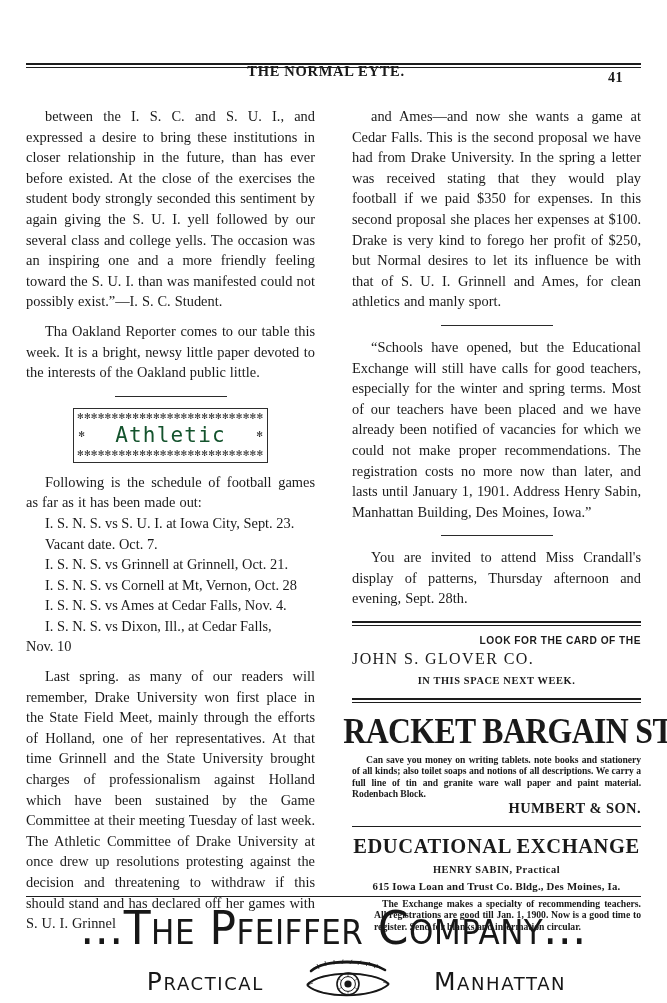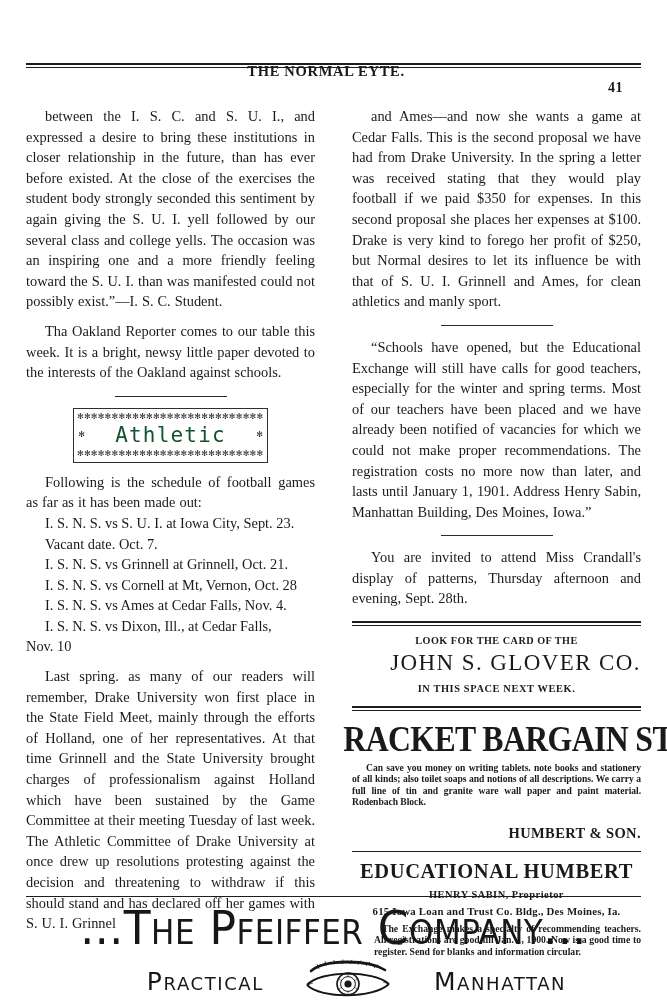--- a/index.html
+++ b/index.html
@@ -36,21 +36,21 @@
     top: 0;
     text-align: center;
     font-weight: bold;
     font-size: 14.5px;
     letter-spacing: 0.7px;
     font-family: "Liberation Serif", serif;
   }
   .folio {
     position: absolute;
     right: 18px;
-    top: 17px;
+    top: 7px;
     font-size: 14px;
     font-weight: bold;
     letter-spacing: 0.5px;
   }
   .head-rule {
     border: 0;
     border-top: 2.2px solid #1d1d1d;
     border-bottom: 1px solid #1d1d1d;
     height: 2px;
     margin: 3px 0 0 0;
@@ -149,30 +149,30 @@
     height: 2px;
   }
   .ad-rule-single {
     margin: 9px 0 8px 0;
     border: 0;
     border-top: 1.6px solid #1d1d1d;
     height: 0;
   }
 
   .glover-look {
-    text-align: center;
+    text-align: right;
     font-size: 10.2px;
     letter-spacing: 0.5px;
     font-weight: bold;
     font-variant: small-caps;
-    font-family: Liberation Serif, serif;
+    font-family: Liberation Sans, sans-serif;
   }
   .glover-name {
-    text-align: right;
-    font-size: 23px;
+    text-align: left;
+    font-size: 16px;
     letter-spacing: 1.4px;
     margin-top: 4px;
     font-family: "Liberation Serif", serif;
   }
   .glover-space {
     text-align: center;
     font-size: 10.4px;
     letter-spacing: 0.6px;
     font-variant: small-caps;
     font-weight: bold;
@@ -199,21 +199,21 @@
     font-weight: bold;
     text-indent: 14px;
     font-family: "Liberation Serif", serif;
     letter-spacing: -0.05px;
   }
   .humbert {
     text-align: right;
     font-size: 14.5px;
     font-weight: bold;
     letter-spacing: 0.4px;
-    margin-top: 17px;
+    margin-top: 0;
     font-family: "Liberation Serif", serif;
   }
 
   .exch-name {
     text-align: center;
     font-size: 20.5px;
     font-weight: bold;
     letter-spacing: 0.6px;
     margin: 3px 0 6px 0;
     font-family: "Liberation Serif", serif;
@@ -307,21 +307,21 @@
     <div class="journal-title">THE NORMAL EYTE.</div>
     <div class="folio">41</div>
     <hr class="head-rule">
   </div>
 
   <div class="columns">
 
     <div class="col col-left">
 
       <p class="body">between the I. S. C. and S. U. I., and expressed a desire to bring these institutions in closer relationship in the future, than has ever before existed.   At the close of the exercises the student body strongly seconded this sentiment by again giving the S. U. I. yell followed by our several class and college yells.   The occasion was an inspiring one and a more friendly feeling toward the S. U. I. than was manifested could not possibly exist.”—I. S. C. Student.</p>
-      <p class="body">Tha Oakland Reporter comes to our table this week.   It is a bright, newsy little paper devoted to the interests of the Oakland against schools.</p>
+      <p class="body">Tha Oakland Reporter comes to our table this week.   It is a bright, newsy little paper devoted to the interests of the Oakland public little.</p>
 
       <hr class="short-rule">
 
       <div class="athletic-box">
         <div class="orn-row">✻✻✻✻✻✻✻✻✻✻✻✻✻✻✻✻✻✻✻✻✻✻✻✻✻✻✻✻</div>
         <div class="orn-mid">
           <div class="orn-col">✻</div>
           <div class="athletic-title">Athletic</div>
           <div class="orn-col">✻</div>
         </div>
@@ -367,22 +367,22 @@
 
       <div>
         <div class="racket-name">RACKET BARGAIN STORE..</div>
         <div class="racket-body">Can save you money on writing tablets. note books and stationery of all kinds; also toilet soaps and notions of all descriptions.  We carry a full line of tin and granite ware wall paper and paint material.   Rodenbach Block.</div>
         <div class="humbert">HUMBERT &amp; SON.</div>
       </div>
 
       <hr class="ad-rule-single">
 
       <div>
-        <div class="exch-name">EDUCATIONAL HUMBERT</div>
-        <div class="exch-prop">HENRY SABIN, Proprietor</div>
+        <div class="exch-name">EDUCATIONAL EXCHANGE</div>
+        <div class="exch-prop">HENRY SABIN, Practical</div>
         <div class="exch-addr">615 Iowa Loan and Trust Co. Bldg., Des Moines, Ia.</div>
         <div class="exch-body">The Exchange makes a specialty of recommending teachers.  All registrations are good till Jan. 1, 1900.   Now is a good time to register.   Send for blanks and information circular.</div>
       </div>
     </div>
   </div>
 
   <hr class="ad-sep">
 
   <div class="pfeiffer">
     <div class="pf-title">...The Pfeiffer Company...</div>

